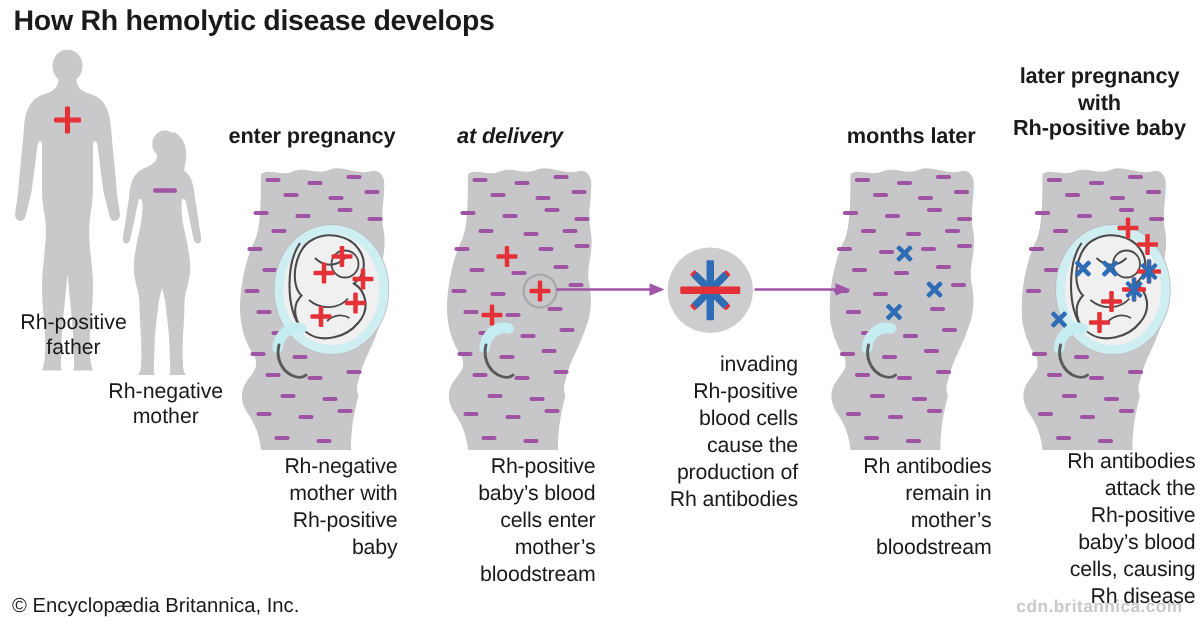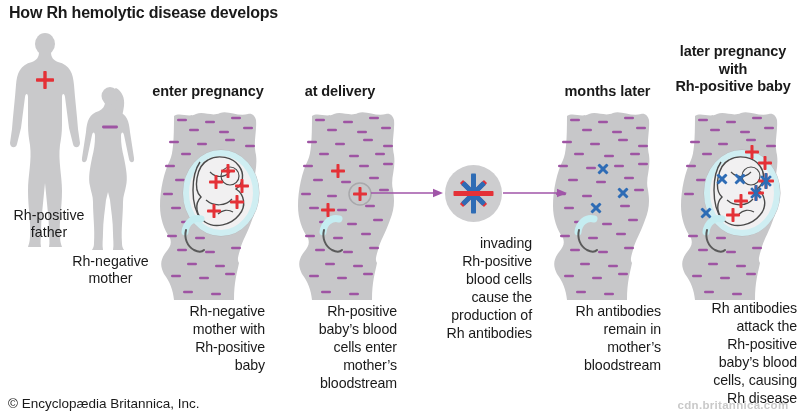--- a/index.html
+++ b/index.html
@@ -1,18 +1,18 @@
 <!DOCTYPE html>
 <html><head>
 <meta charset="utf-8">
 <style>
   html,body{margin:0;padding:0;background:#ffffff;}
   .canvas{position:relative;width:800px;height:420px;background:#ffffff;overflow:hidden;
           font-family:"Liberation Sans","DejaVu Sans",sans-serif;color:#1a1a1a;}
-  .title{position:absolute;left:9px;top:4px;font-size:16px;font-weight:bold;letter-spacing:-0.2px;margin:0;}
+  .title{position:absolute;left:9px;top:4px;font-size:19px;font-weight:bold;letter-spacing:-0.2px;margin:0;}
   .hdr{position:absolute;font-size:14.5px;font-weight:bold;text-align:center;line-height:17.5px;white-space:pre-line;letter-spacing:-0.1px;}
   .cap{position:absolute;font-size:14.2px;text-align:right;line-height:18px;white-space:pre-line;z-index:2;letter-spacing:-0.1px;}
   .plabel{position:absolute;font-size:14.2px;text-align:center;line-height:17px;white-space:pre-line;}
   .fig{position:absolute;top:110px;width:100px;height:190px;}
   .sil{position:absolute;}
   .overlay{position:absolute;left:0;top:0;z-index:1;pointer-events:none;}
   .prodcircle{position:absolute;left:445px;top:165px;width:57px;height:57px;border-radius:50%;z-index:1;}
   .copyright{position:absolute;left:8px;top:396px;font-size:13.5px;}
   .watermark{position:absolute;left:666px;top:399px;width:134px;text-align:center;font-size:11.5px;z-index:0;letter-spacing:0.3px;}
 </style>
@@ -34,21 +34,21 @@
     <ellipse cx="38" cy="10" rx="8.5" ry="9" fill="#c9c9cb"></ellipse>
     <path fill="#c9c9cb" d="M33,16 C33,20 31,23 27,25 C17,28 15,35 14,46 L10,72 C9,77 14,78 15,73 L20,49 C21,45 23,46 23,50 C23,58 22,64 20,72 C18,82 16,92 18,100 C19,106 21,110 21,116 C21,130 23,143 22,157 C22,161 21,162 20,164 L31,164 C30,159 31,153 31,147 C31,135 33,124 34,114 L36,106 L38,114 C39,124 41,135 41,147 C41,153 42,159 41,164 L52,164 C51,162 50,161 50,157 C49,143 51,130 51,116 C51,110 53,106 54,100 C56,92 54,82 52,72 C50,64 49,58 49,50 C49,46 51,45 52,49 L57,73 C58,78 63,77 62,72 L58,46 C57,35 55,28 45,25 C41,23 39,20 39,16 Z"></path>
     <rect x="30" y="39.5" width="16" height="3" rx="1.4" fill="#9e54a3"></rect>
   </svg></div>
   <div class="plabel" style="left:0px;top:207px;width:98px;">Rh-positive
 father</div>
   <div class="plabel" style="left:58px;top:253px;width:105px;">Rh-negative
 mother</div>
 
   <div class="hdr" style="left:138px;top:83px;width:140px;">enter pregnancy</div>
-  <div class="hdr" style="left:290px;top:83px;width:100px;">at delivery</div>
+  <div class="hdr" style="left:290px;top:83px;width:100px;font-style:italic;">at delivery</div>
   <div class="hdr" style="left:550px;top:83px;width:115px;text-align:center;">months later</div>
   <div class="hdr" style="left:663px;top:43px;width:140px;">later pregnancy
 with
 Rh-positive baby</div>
 
   <div class="fig" style="left:160px;"><svg width="100" height="190" viewBox="0 0 100 190">
         <path d="M14,6 C20,2 28,8 36,4 C44,1 52,7 60,3 C68,0 78,7 88,4 C92,3 95,6 96,10 C97,22 93,32 96,45 C98,60 92,68 95,80 C97,92 96,100 92,110 C88,122 82,131 80,140 C78,147 77,150 79,153 C77,163 74,172 74,190 L14,190 C13,180 10,172 4,164 C0,156 0,150 6,142 C10,137 12,134 10,128 C4,120 0,108 0,96 C0,80 4,62 10,50 C13,44 14,30 14,6 Z" fill="#c7c7c9"></path>
         <rect x="17" y="8.7" width="10" height="2.6" rx="1.2" fill="#9e54a3"></rect>
         <rect x="45" y="10.7" width="10" height="2.6" rx="1.2" fill="#9e54a3"></rect>
         <rect x="71" y="6.7" width="10" height="2.6" rx="1.2" fill="#9e54a3"></rect>

